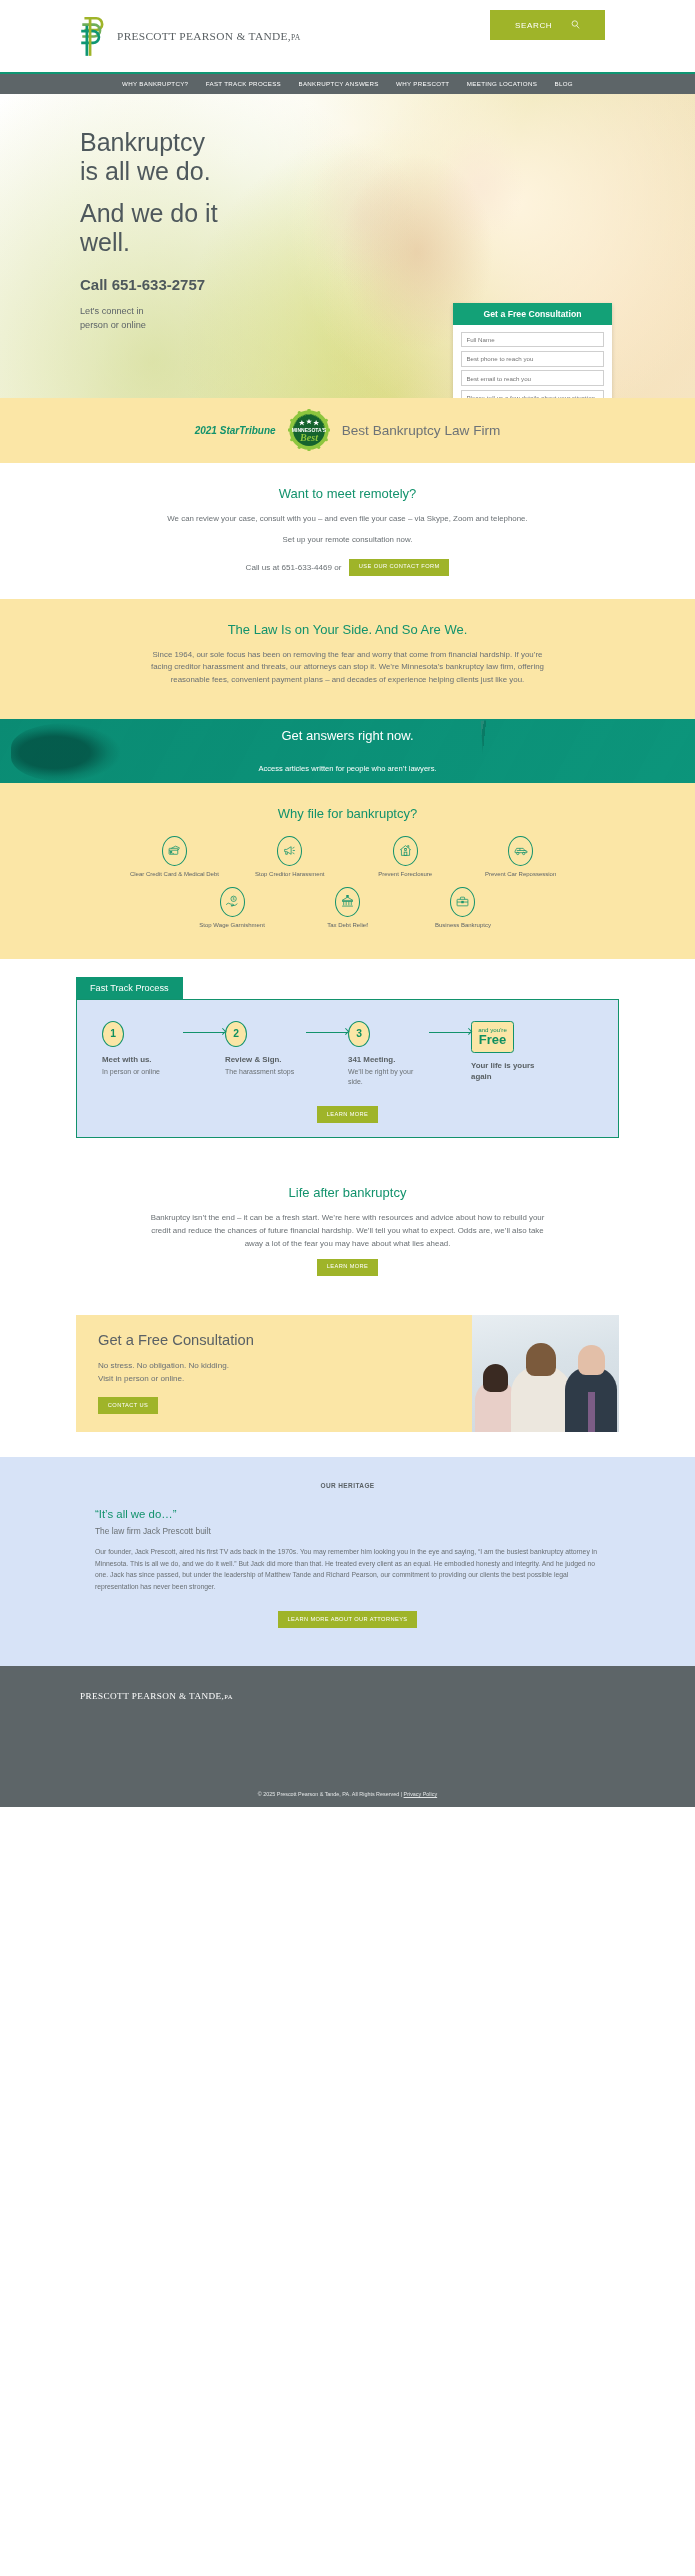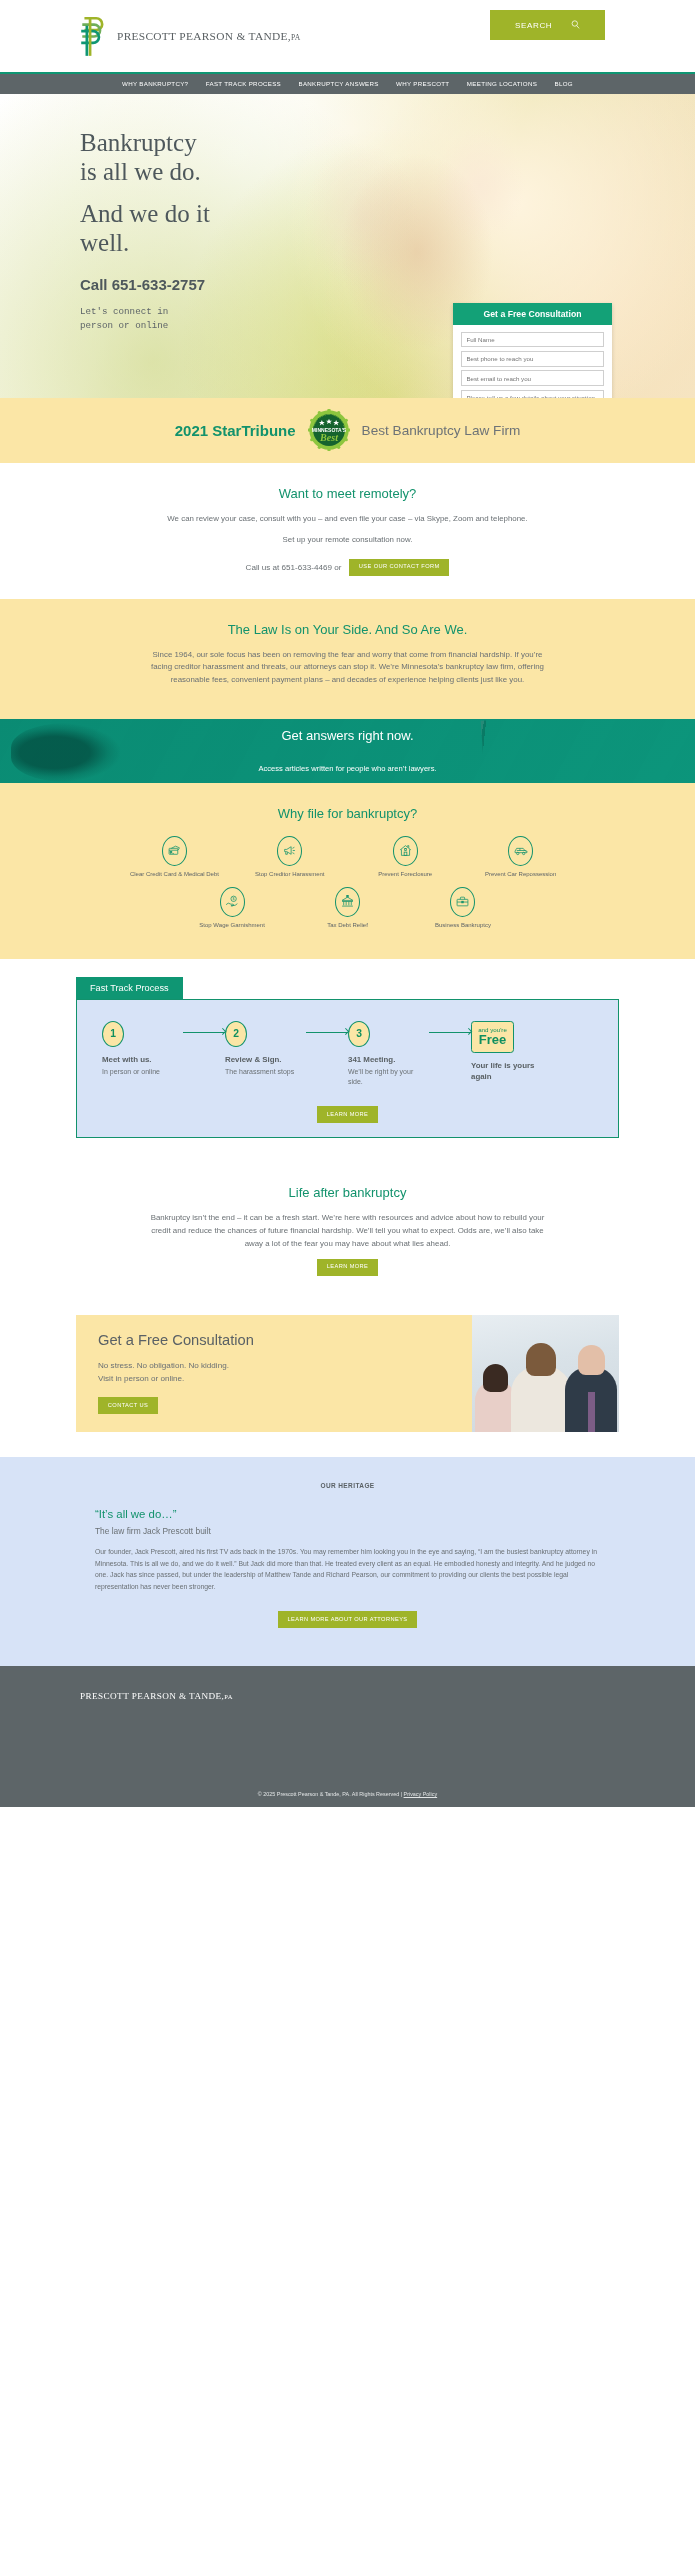--- a/index.html
+++ b/index.html
@@ -60,31 +60,31 @@
   .hero::after{
     content:""; position:absolute; inset:0;
     background:
       radial-gradient(ellipse 109px 141px at 60% 52%, rgba(226,188,150,.55) 0%, rgba(226,188,150,0) 70%),
       radial-gradient(ellipse 65px 81px at 69% 30%, rgba(250,233,214,.8) 0%, rgba(250,233,214,0) 70%),
       radial-gradient(ellipse 81px 103px at 52% 40%, rgba(238,220,196,.5) 0%, rgba(238,220,196,0) 70%);
     pointer-events:none;
   }
   .hero-inner { position: relative; z-index: 2; padding-left: 80px; padding-top: 34px; }
   .hero h1 {
-    font-family: Liberation Serif, serif;
+    font-family: Liberation Sans, sans-serif;
     font-weight: 400; font-size: 25px; line-height: 1.17; color: #4e585c;
   }
   .hero h1 + h1 { margin-top: 13px; }
   .hero .phone {
     margin-top: 18.5px; font-size: 15px; font-weight: 700; color: #4e585c;
     font-family: "Liberation Sans Narrow","Liberation Sans", sans-serif;
   }
   .hero .sub {
     margin-top: 12px; font-size: 9.2px; line-height: 1.45; color: #5d6468;
-    font-family: Liberation Mono, monospace;
+    font-family: Liberation Sans, sans-serif;
   }
 
   .form-card {
     position: absolute; right: 83px; top: 209px; width: 159px; z-index: 3;
     background: #fff; box-shadow: 0 1.1px 4.3px rgba(0,0,0,.16);
   }
   .form-card .fc-head {
     background: #13a177; color: #fff; text-align: center;
     font-size: 8.7px; font-weight: 700; padding: 6px 0;
     font-family: "Liberation Sans Narrow","Liberation Sans", sans-serif;
@@ -96,22 +96,23 @@
     font-family: "Liberation Sans Narrow","Liberation Sans", sans-serif;
   }
   .form-card textarea { height: 27px; resize: vertical; line-height: 1.35; }
 
   
   .award {
     background: #fbe6a6; height: 65px;
     display: flex; align-items: center; justify-content: center; gap: 12px;
   }
   .award .yr {
-    font-size: 15px; font-weight: 700; color: #12926c;
+    font-size: 10px; font-weight: 700; color: #12926c;
     font-family: "Liberation Sans", sans-serif;
+    font-style: italic;
   }
   .award .best {
     font-size: 13.6px; color: #6d7377;
     font-family: "Liberation Sans Narrow","Liberation Sans", sans-serif;
   }
   .badge { width: 42px; height: 42px; position: relative; }
 
   
   .sec { padding: 23px 8px; }
   .sec.white { background: #fff; }

